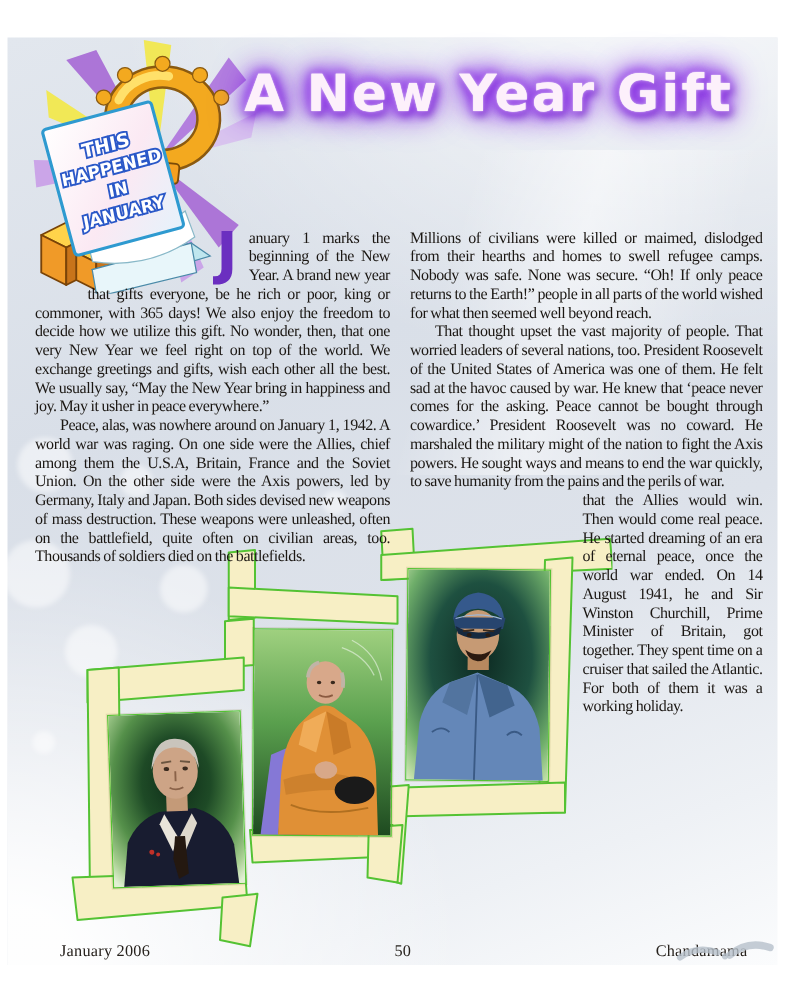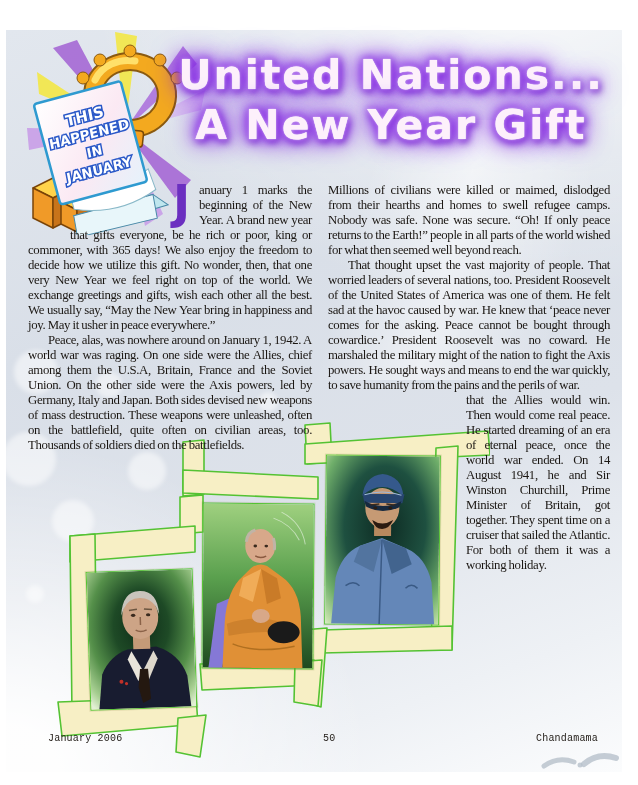--- a/index.html
+++ b/index.html
@@ -36,22 +36,22 @@
 
   
   .collage{position:absolute;left:50px;top:418px;width:440px;height:345px;}
   .photo{position:absolute;border:1.5px solid #54c233;box-shadow:0 0 0 1px rgba(120,110,40,.15);}
   .ph-roosevelt{left:88px;top:570px;width:105px;height:137px;transform:rotate(-2deg);}
   .ph-churchill{left:202px;top:503px;width:110px;height:164px;transform:rotate(0.4deg);}
   .ph-stalin{left:325px;top:455px;width:113px;height:168px;transform:rotate(0.6deg);}
   .photo svg{display:block;}
 
   
-  .footer{position:absolute;left:48px;top:733px;width:550px;display:flex;justify-content:space-between;
-          font-size:10px;color:#26211c;letter-spacing:0.2px;font-family:Liberation Mono, monospace;}
+  .footer{position:absolute;left:48px;top:753px;width:550px;display:flex;justify-content:space-between;
+          font-size:13px;color:#26211c;letter-spacing:0.2px;}
 </style>
 </head>
 <body>
 
 <div class="canvas">
 
   <div class="bg">
     <div class="hill1"></div>
     <div class="hill2"></div>
     <div class="fade-bl"></div>
@@ -117,21 +117,20 @@
       <g font-family="DejaVu Sans, sans-serif" font-weight="bold" text-anchor="middle" fill="#ffffff" stroke="#2a58c8" stroke-width="3" paint-order="stroke" transform="skewX(-4)">
         <text x="80" y="88" font-size="15">THIS</text>
         <text x="81" y="106" font-size="13.5">HAPPENED</text>
         <text x="83" y="124" font-size="13">IN</text>
         <text x="84" y="143" font-size="13.5">JANUARY</text>
       </g>
     </g>
   </svg>
 
   <div class="title">
-    <div>United Nations...</div>
     <div>A New Year Gift</div>
   </div>
 
   <svg class="collage" viewBox="0 0 440 345">
     <g fill="#f7efc5" stroke="#54c233" stroke-width="1.6" stroke-linejoin="round">
 
       <polygon points="255,7 280,5 282,44 257,46"></polygon>
       <polygon points="255,26 438,13 440,37 255,46"></polygon>
       <polygon points="386,30 408,28 402,232 381,232"></polygon>
       <polygon points="272,212 402,208 402,232 272,235"></polygon>

